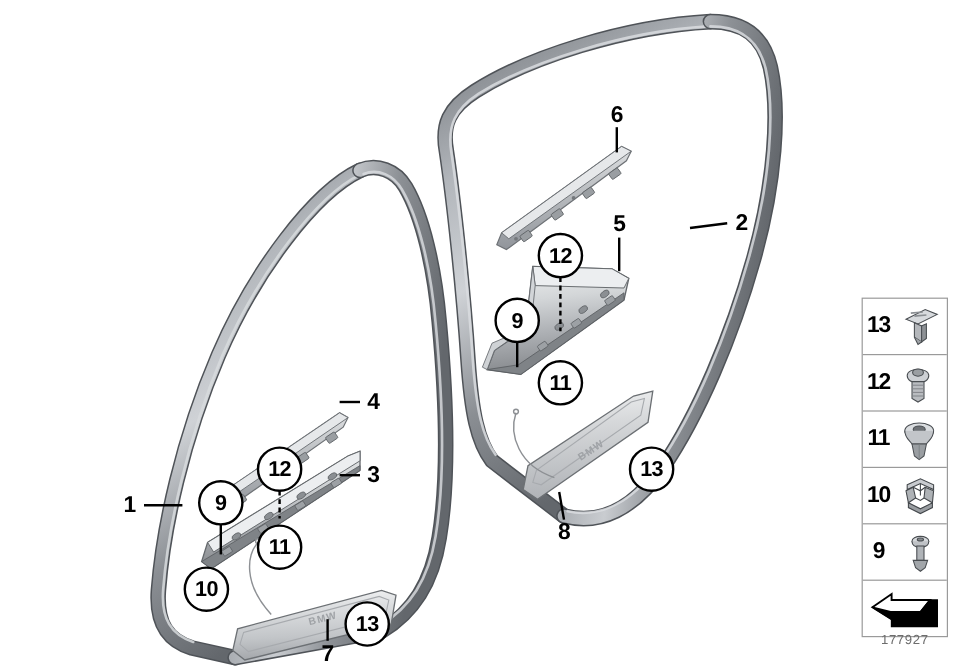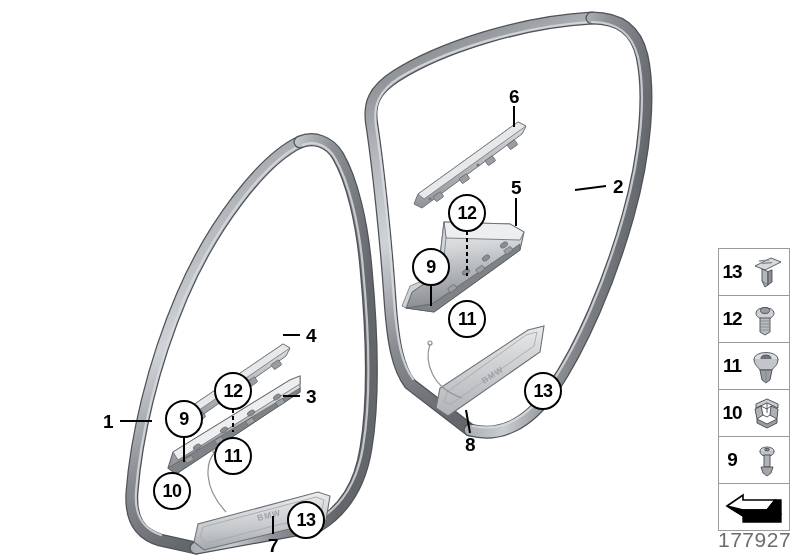--- a/index.html
+++ b/index.html
@@ -88,21 +88,21 @@
     align-items: center;
     justify-content: center;
   }
   #diagram-id {
     position: absolute;
     left: 718px;
     top: 528px;
     width: 72px;
     text-align: center;
     font-family: "Liberation Sans", sans-serif;
-    font-size: 21px;
+    font-size: 11px;
     color: #6d6d6d;
     letter-spacing: 0.5px;
   }
   .bmw-text {
     font-family: "Liberation Sans", sans-serif;
     font-weight: bold;
   }
 </style>
 </head>
 <body>

